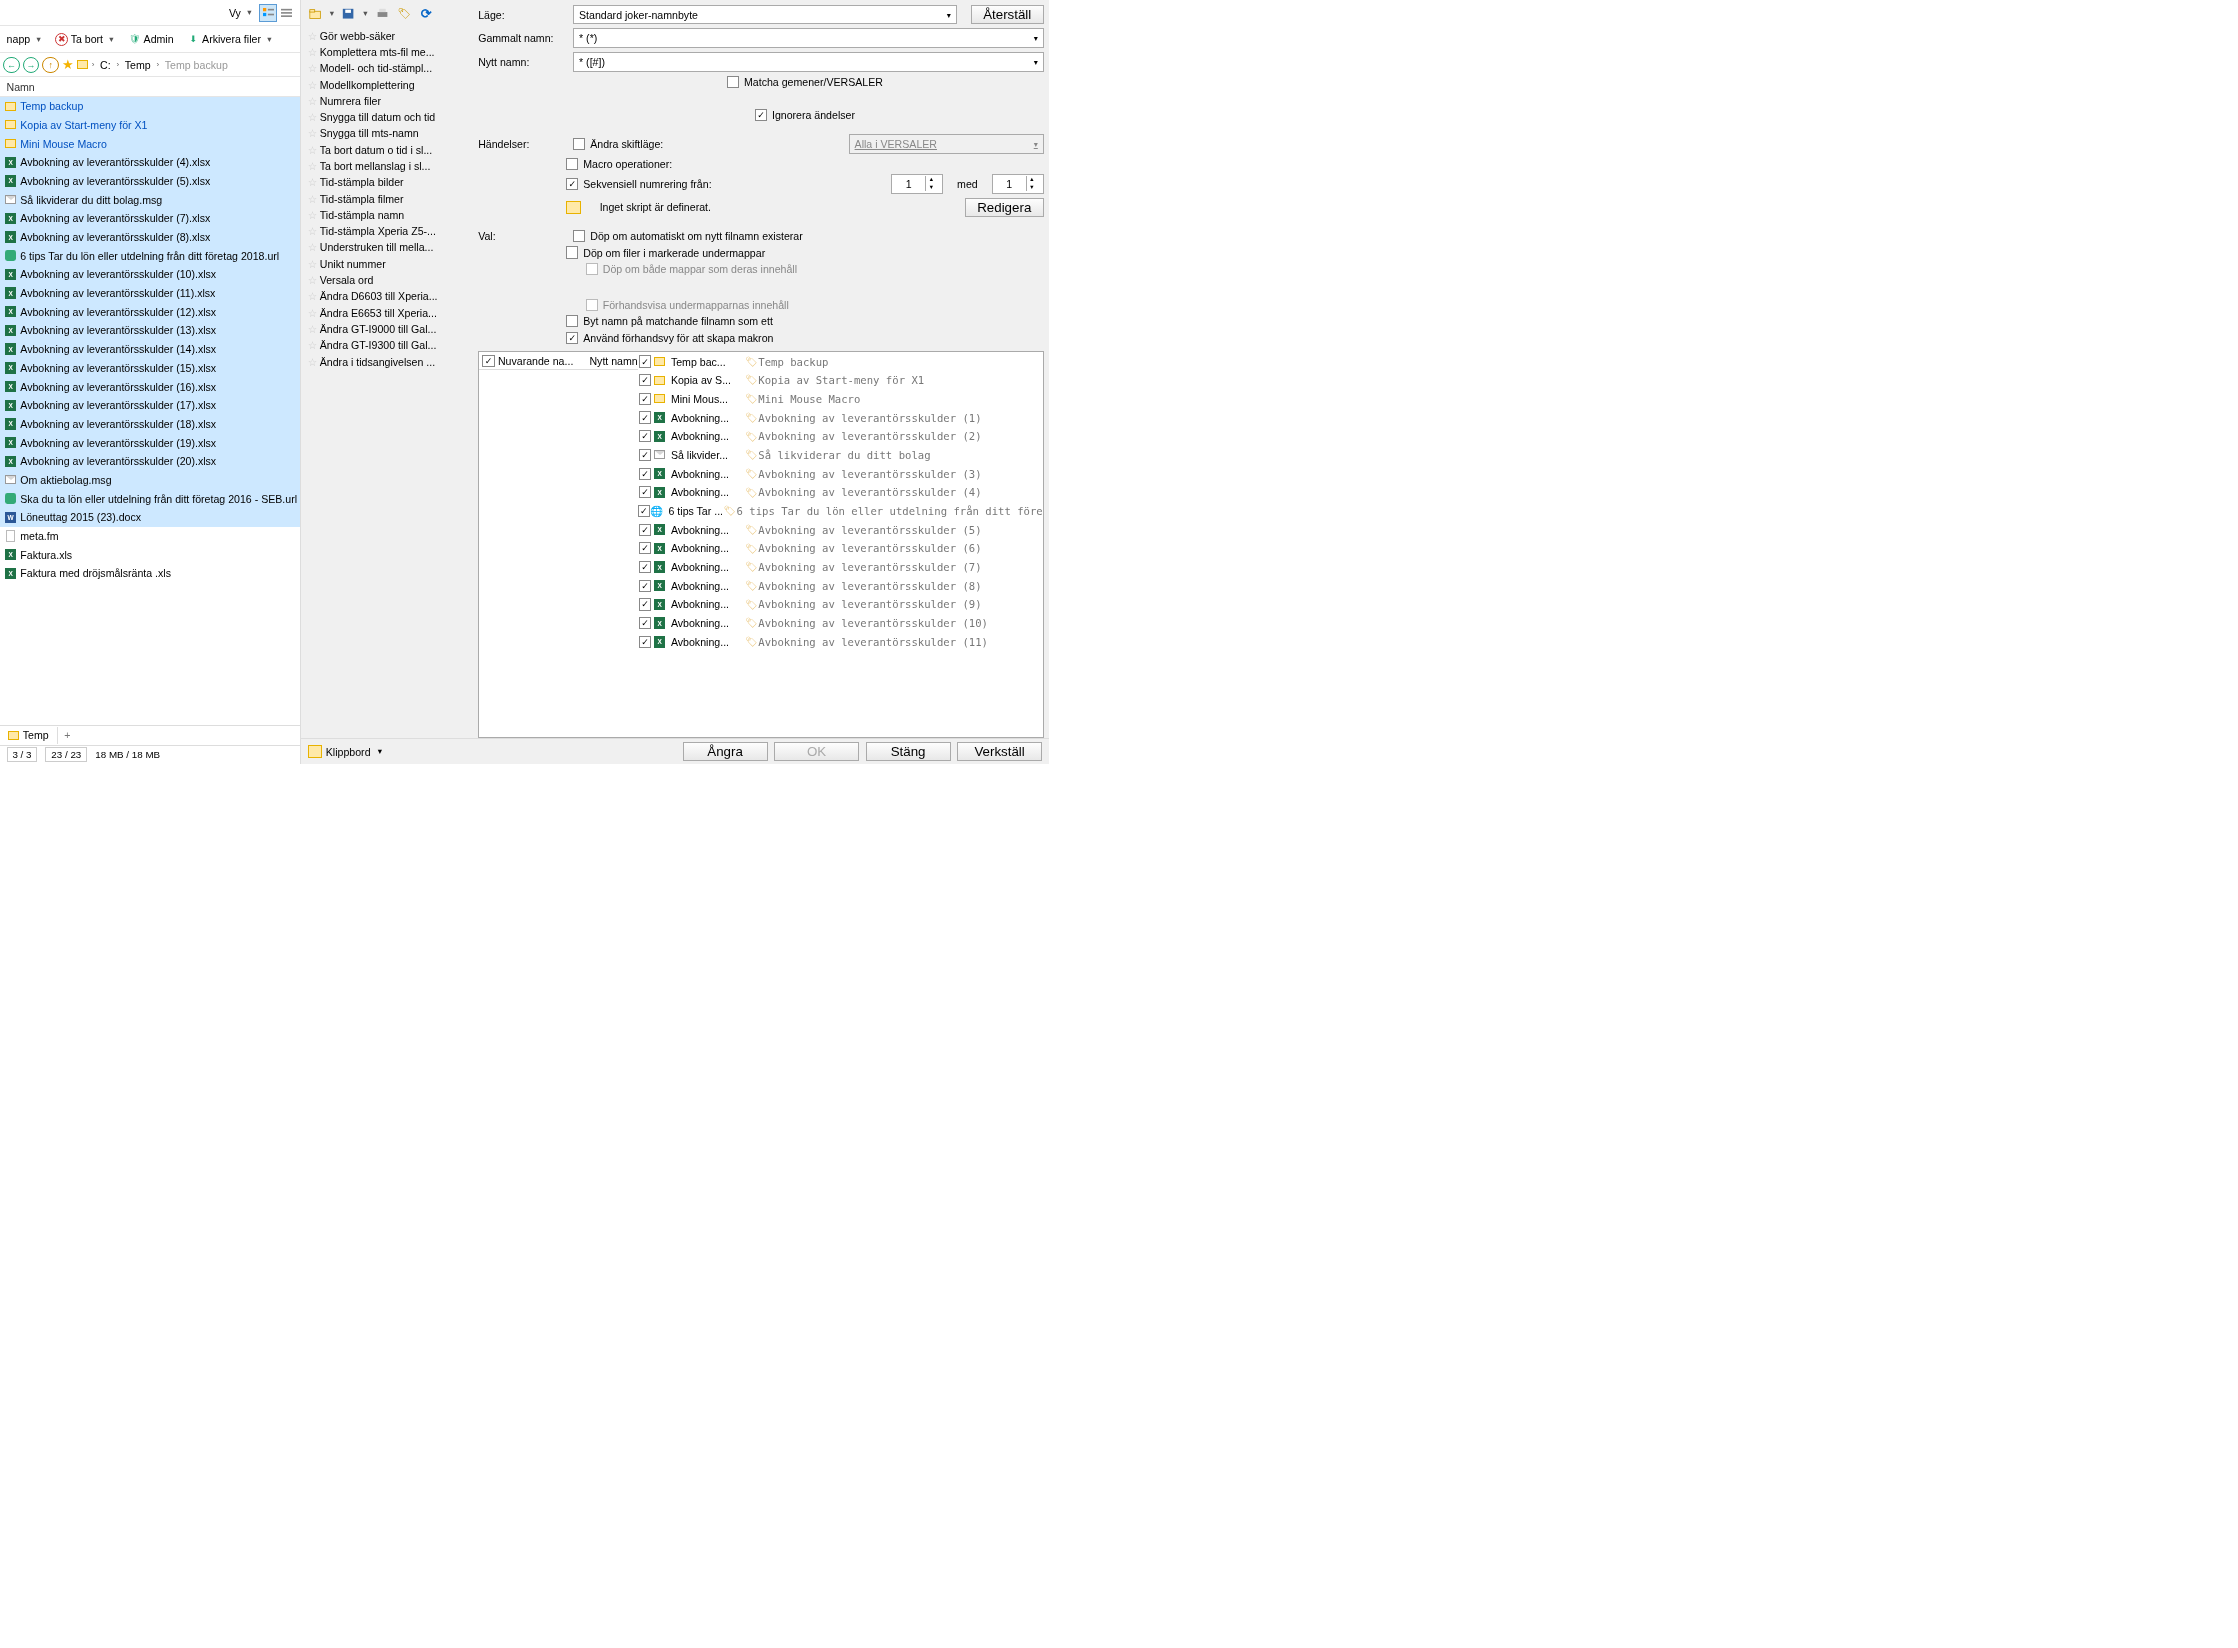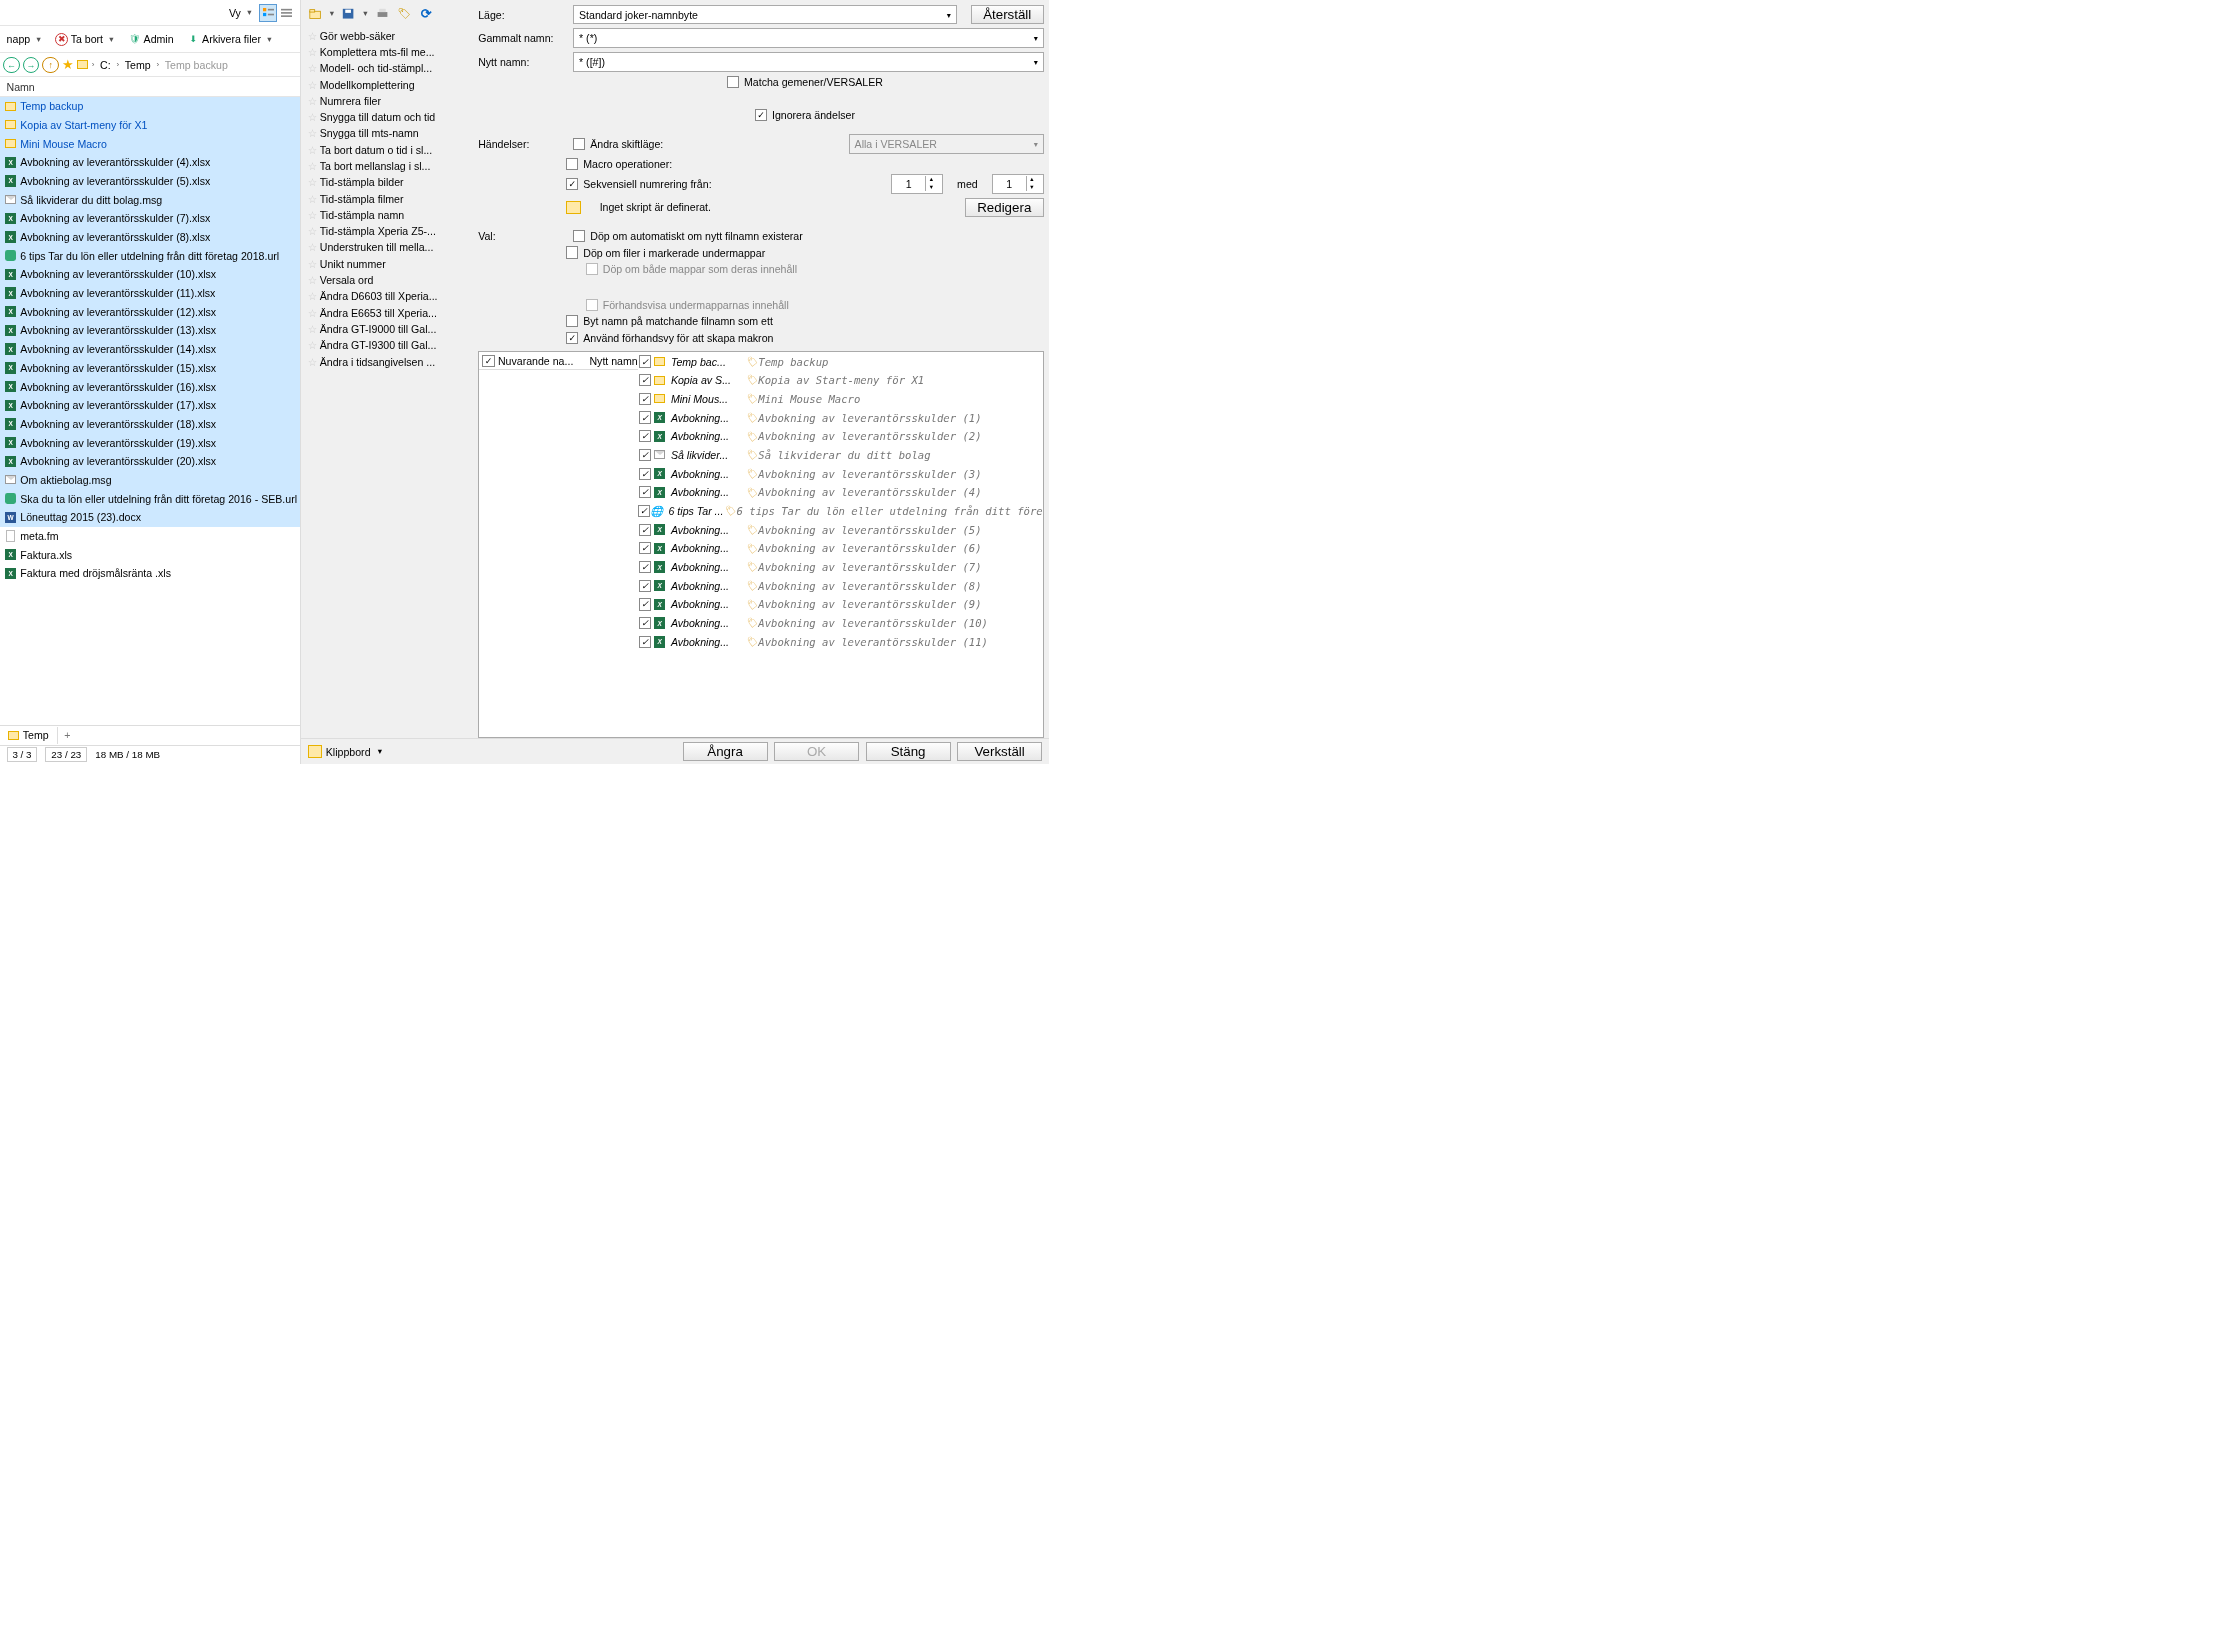--- a/index.html
+++ b/index.html
@@ -57,34 +57,34 @@
 .prow { display:flex; align-items:center; height:16.3px; gap:2.4px; padding-left:1.6px; white-space:nowrap; overflow:hidden; }
 .pstar { color:#ccc; font-size:10.6px; }
 .maincol { flex:1; display:flex; flex-direction:column; gap:4.1px; }
 .fr { display:flex; align-items:center; gap:14px; }
 .lbl { width:81px; }
 .combo, .textin { flex:1; height:19.5px; border:0.8px solid #aaa; background:#fff; padding:1.6px 4.9px; display:flex; align-items:center; justify-content:space-between; }
 .btn { height:19.5px; padding:1.6px 11.4px; border:0.8px solid #aaa; background:linear-gradient(#fdfdfd,#e8e8e8); cursor:pointer; }
 .chk { display:inline-flex; align-items:center; gap:4.9px; }
 .box15 { width:12.2px; height:12.2px; border:0.8px solid #888; background:#fff; display:flex; align-items:center; justify-content:center; font-size:9px; }
 .box15.on:after { content:'✓'; color:#000; }
-.combo.dis { background:#f0f0f0; color:#888; }
+.combo.dis { background:#f0f0f0; color:#888;text-decoration:underline; }
 .numbox { width:52px; height:19.5px; border:0.8px solid #aaa; background:#fff; display:flex; align-items:center; }
 .numbox input { width:33px; border:none; text-align:center; font-size:10.6px; }
 .spin { display:flex; flex-direction:column; font-size:5.7px; line-height:5.7px; border-left:0.8px solid #aaa; }
 .spin div { padding:0.8px 2.4px; }
 .scripticon { width:14.6px; height:13px; background:#ffe9a8; border:0.8px solid #e8b200; }
 .indent { margin-left:19.5px; color:#888; }
 .indent .box15 { border-color:#bbb; }
 .preview { flex:1; border:0.8px solid #aaa; background:#fff; display:flex; margin-top:3.3px; min-height:0; }
 .pvhdr { display:flex; height:18px; border-bottom:0.8px solid #ddd; }
 .pvhdr .c1 { width:107px; display:flex; align-items:center; gap:3.3px; padding-left:3.3px; }
 .pvhdr .c2 { flex:1; display:flex; align-items:center; padding-left:3.3px; }
 .pvbody { flex:1; overflow-x:auto; overflow-y:scroll; }
-.pvrow { display:flex; height:18.7px; align-items:center;font-style:italic; }
+.pvrow { display:flex; height:18.7px; align-items:center; }
 .pvrow .cb { width:14.6px; display:flex; align-items:center; justify-content:center; }
 .pvrow .pc1 { width:93px; display:flex; align-items:center; gap:1.6px; overflow:hidden; white-space:nowrap; }
 .pvrow .pc2 { flex:1; display:flex; align-items:center; gap:1.6px; white-space:nowrap; font-family: Consolas, monospace; color:#777; }
 .tagico { width:11.4px; height:11.4px; color:#e8c070; font-size:9.8px; }
 .footer { height:26px; display:flex; align-items:center; padding:0 6.5px; gap:6.5px; border-top:0.8px solid #ddd; background:#f0f0f0; }
 .footer .klipp { display:flex; align-items:center; gap:3.3px; margin-right:auto; }
 .fbtn { width:85px; height:19.5px; border:0.8px solid #aaa; background:linear-gradient(#fdfdfd,#e8e8e8); }
 .fbtn.dis { color:#aaa; }
 svg { display:block; }
 </style>

